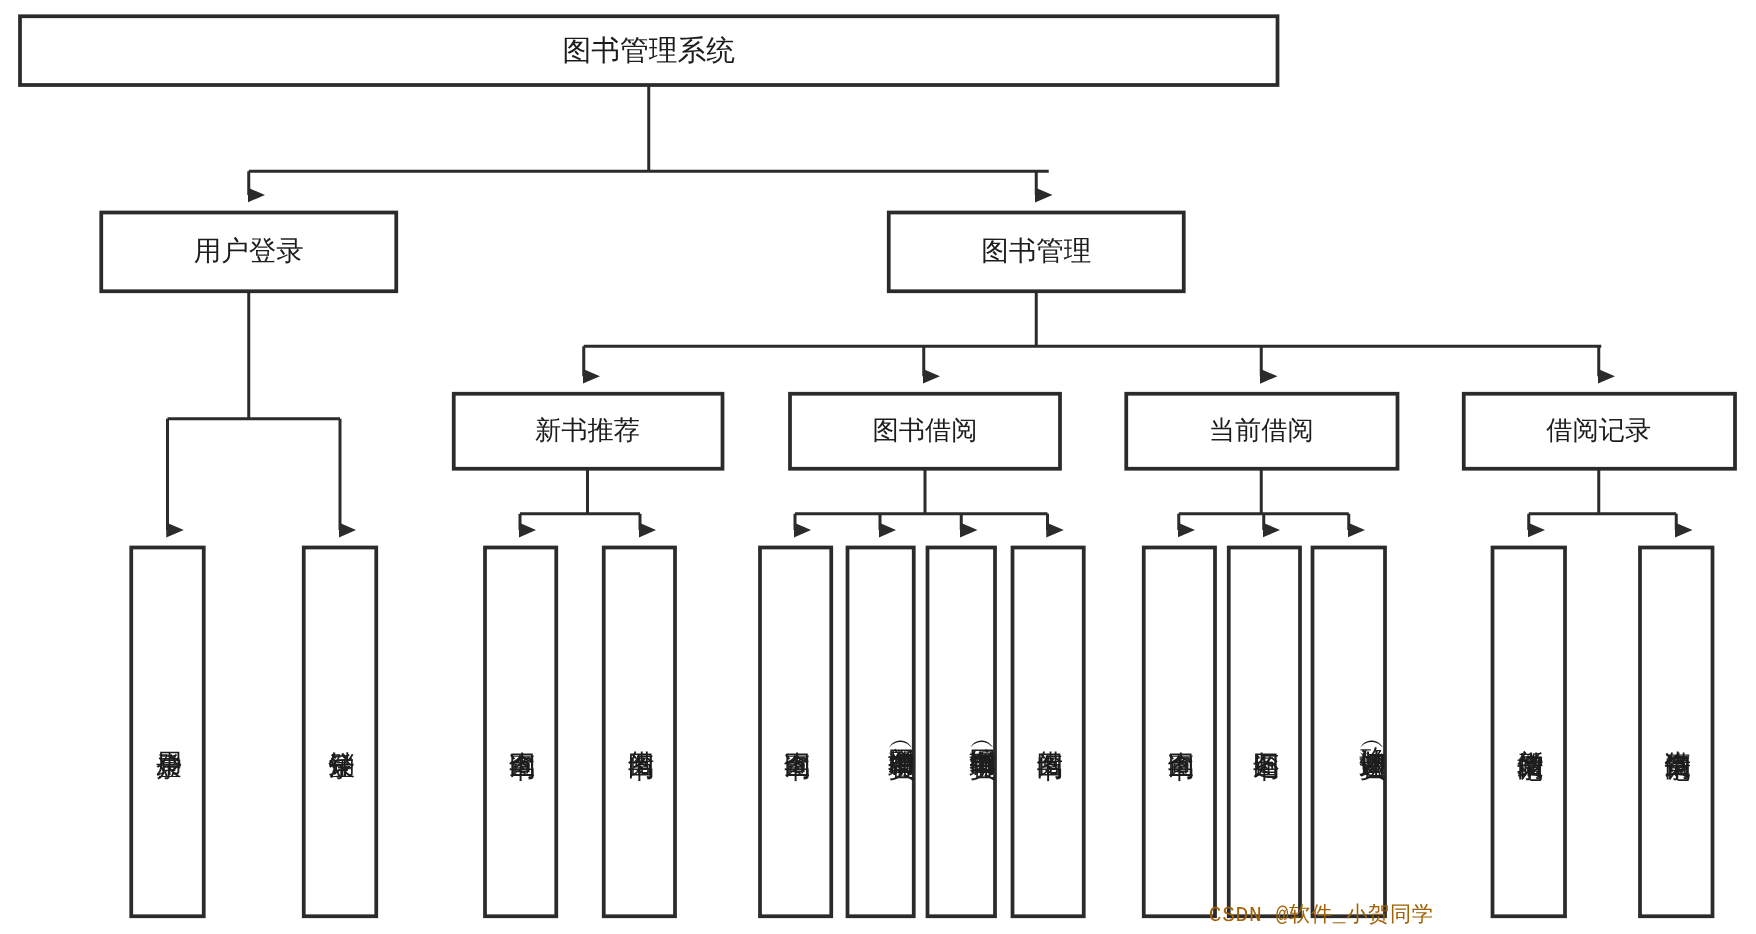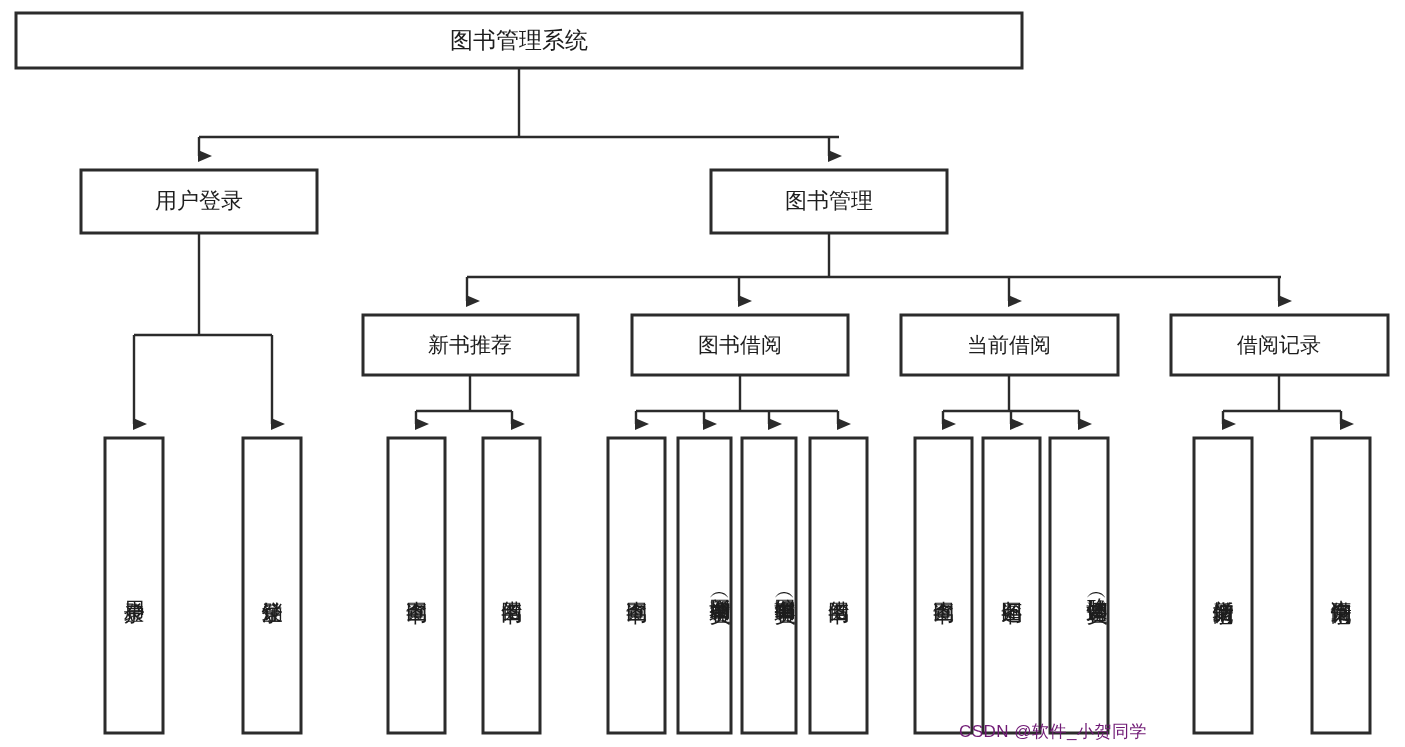--- a/index.html
+++ b/index.html
@@ -31,22 +31,22 @@
     color:#1d1d1d;
     font-family:"Liberation Sans","DejaVu Sans",sans-serif;
     white-space:nowrap;
     pointer-events:none;
   }
   .watermark{
     position:absolute;
     right:8px;
     bottom:4px;
     font-size:17px;
-    color:#701a75;
-    font-family:Liberation Sans, sans-serif;
+    color:#a16207;
+    font-family:Liberation Mono, monospace;
     letter-spacing:0.5px;
     white-space:nowrap;
     margin-top:34px;
   }
 </style>
 </head>
 <body>
 
 <div id="stage">
 

